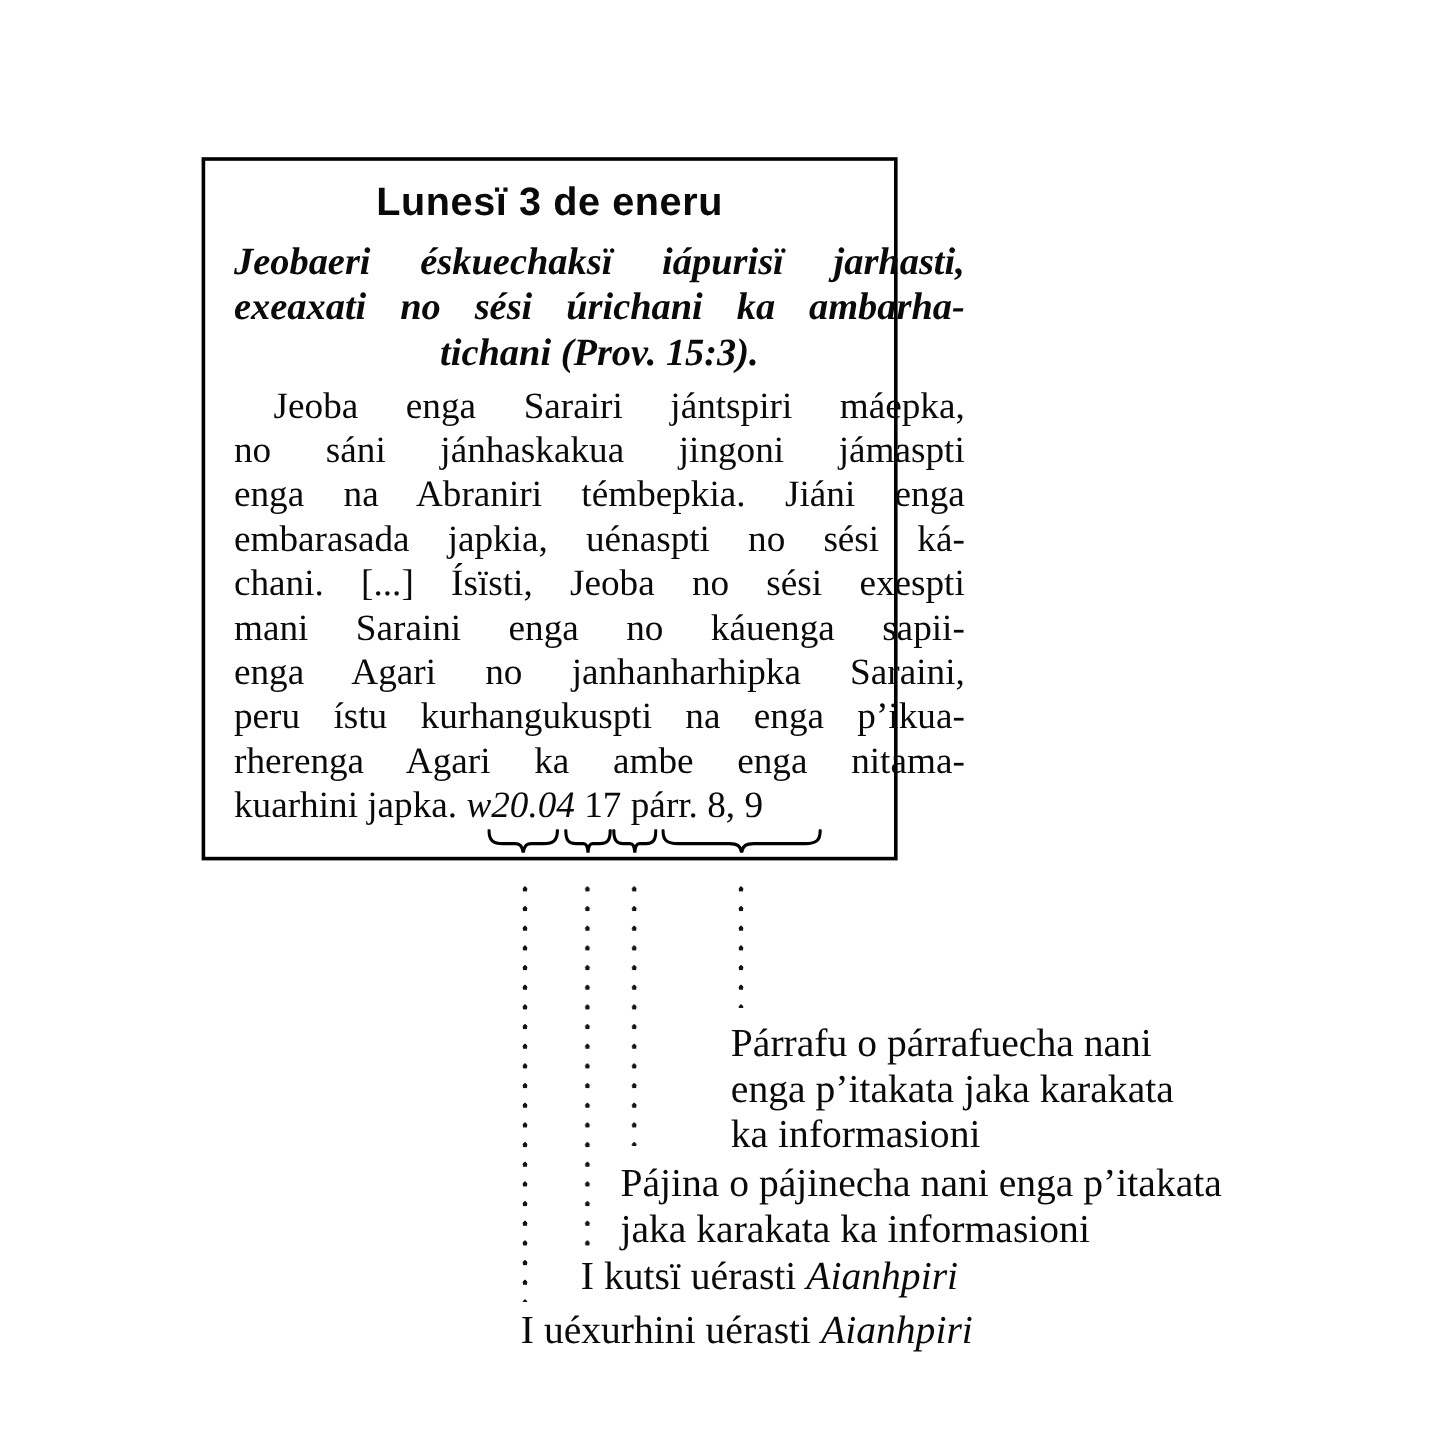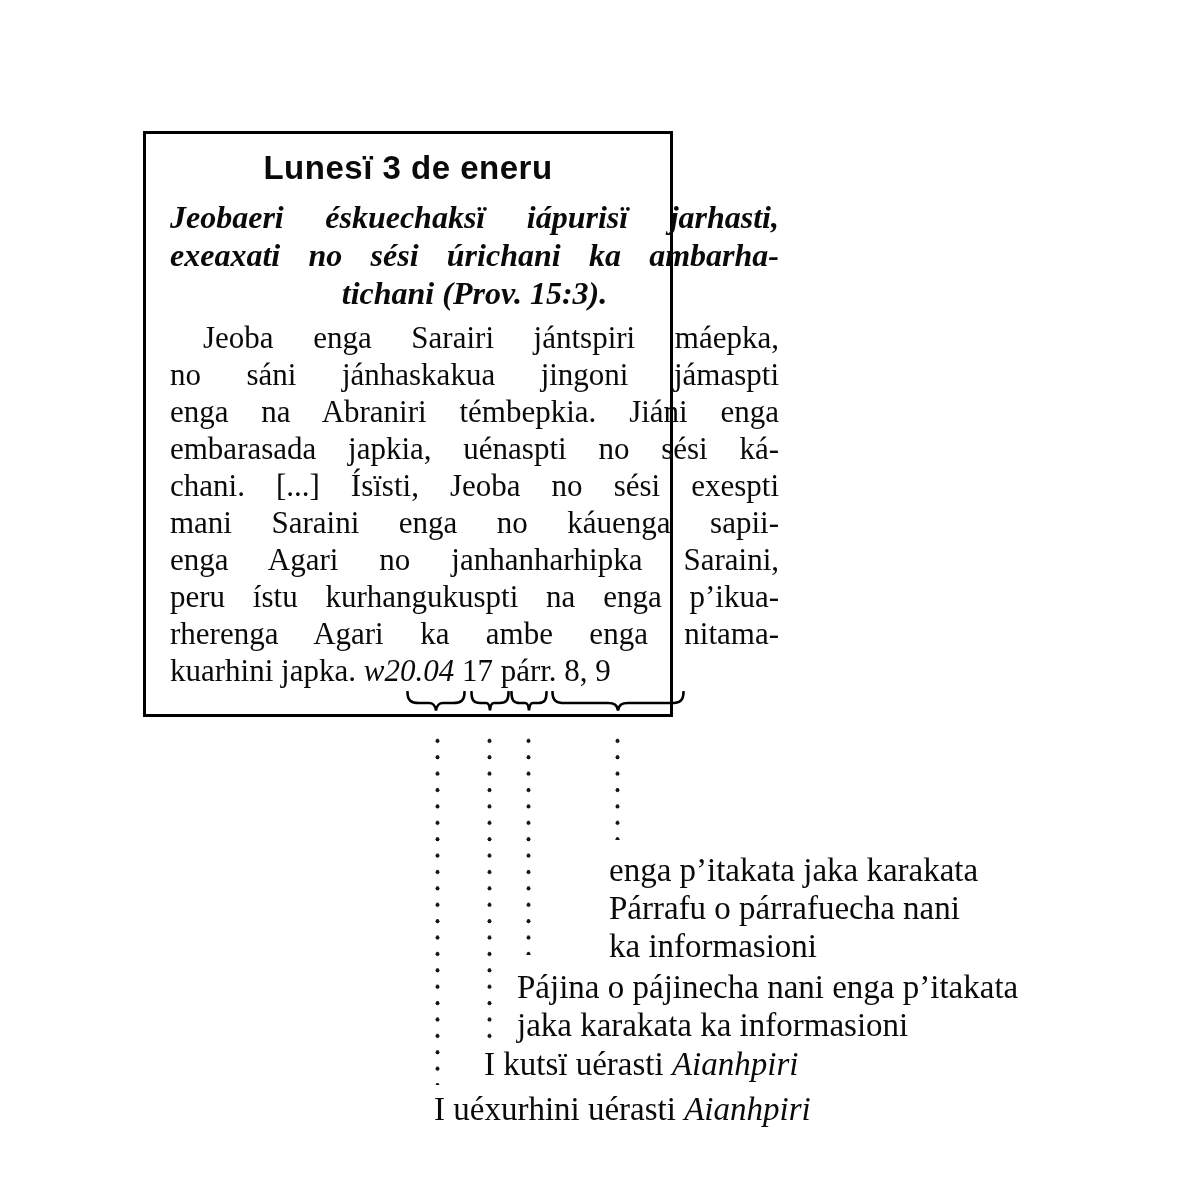--- a/index.html
+++ b/index.html
@@ -9,22 +9,22 @@
     height: 1200px;
     background: #ffffff;
     color: #0a0a0a;
     font-family: "Liberation Serif", serif;
     overflow: hidden;
   }
 
   
   .dtbox {
     position: absolute;
-    left: 143px; top: 131px;
-    width: 530px; height: 586px;
+    left: 168px; top: 131px;
+    width: 580px; height: 586px;
     border: 3px solid #000000;
     box-sizing: border-box;
     background: #ffffff;
   }
   .dt-title {
     position: absolute;
     left: 0; right: 0; top: 16px;
     text-align: center;
     font-family: "Liberation Sans", sans-serif;
     font-weight: bold;
@@ -137,22 +137,22 @@
       <path d="M1.5,1 C1.5,9.5 5,12 14,12 L57,12 C63,12 66,13.5 67,19.5 C68,13.5 71,12 77,12 L120,12 C129,12 132.5,9.5 132.5,1" fill="none" stroke="#000" stroke-width="2.6" stroke-linecap="round"></path>
     </svg>
   </div>
 
   <div class="dots c1"></div>
   <div class="dots c2"></div>
   <div class="dots c3"></div>
   <div class="dots c4"></div>
 
   <div class="anlabel lab1">
+    <div>Párrafu o párrafuecha nani</div>
     <div>enga p’itakata jaka karakata</div>
-    <div>Párrafu o párrafuecha nani</div>
     <div>ka informasioni</div>
   </div>
 
   <div class="anlabel lab2">
     <div>Pájina o pájinecha nani enga p’itakata</div>
     <div>jaka karakata ka informasioni</div>
   </div>
 
   <div class="anlabel lab3">
     <span>I kutsï uérasti </span><span class="ital">Aianhpiri</span>

